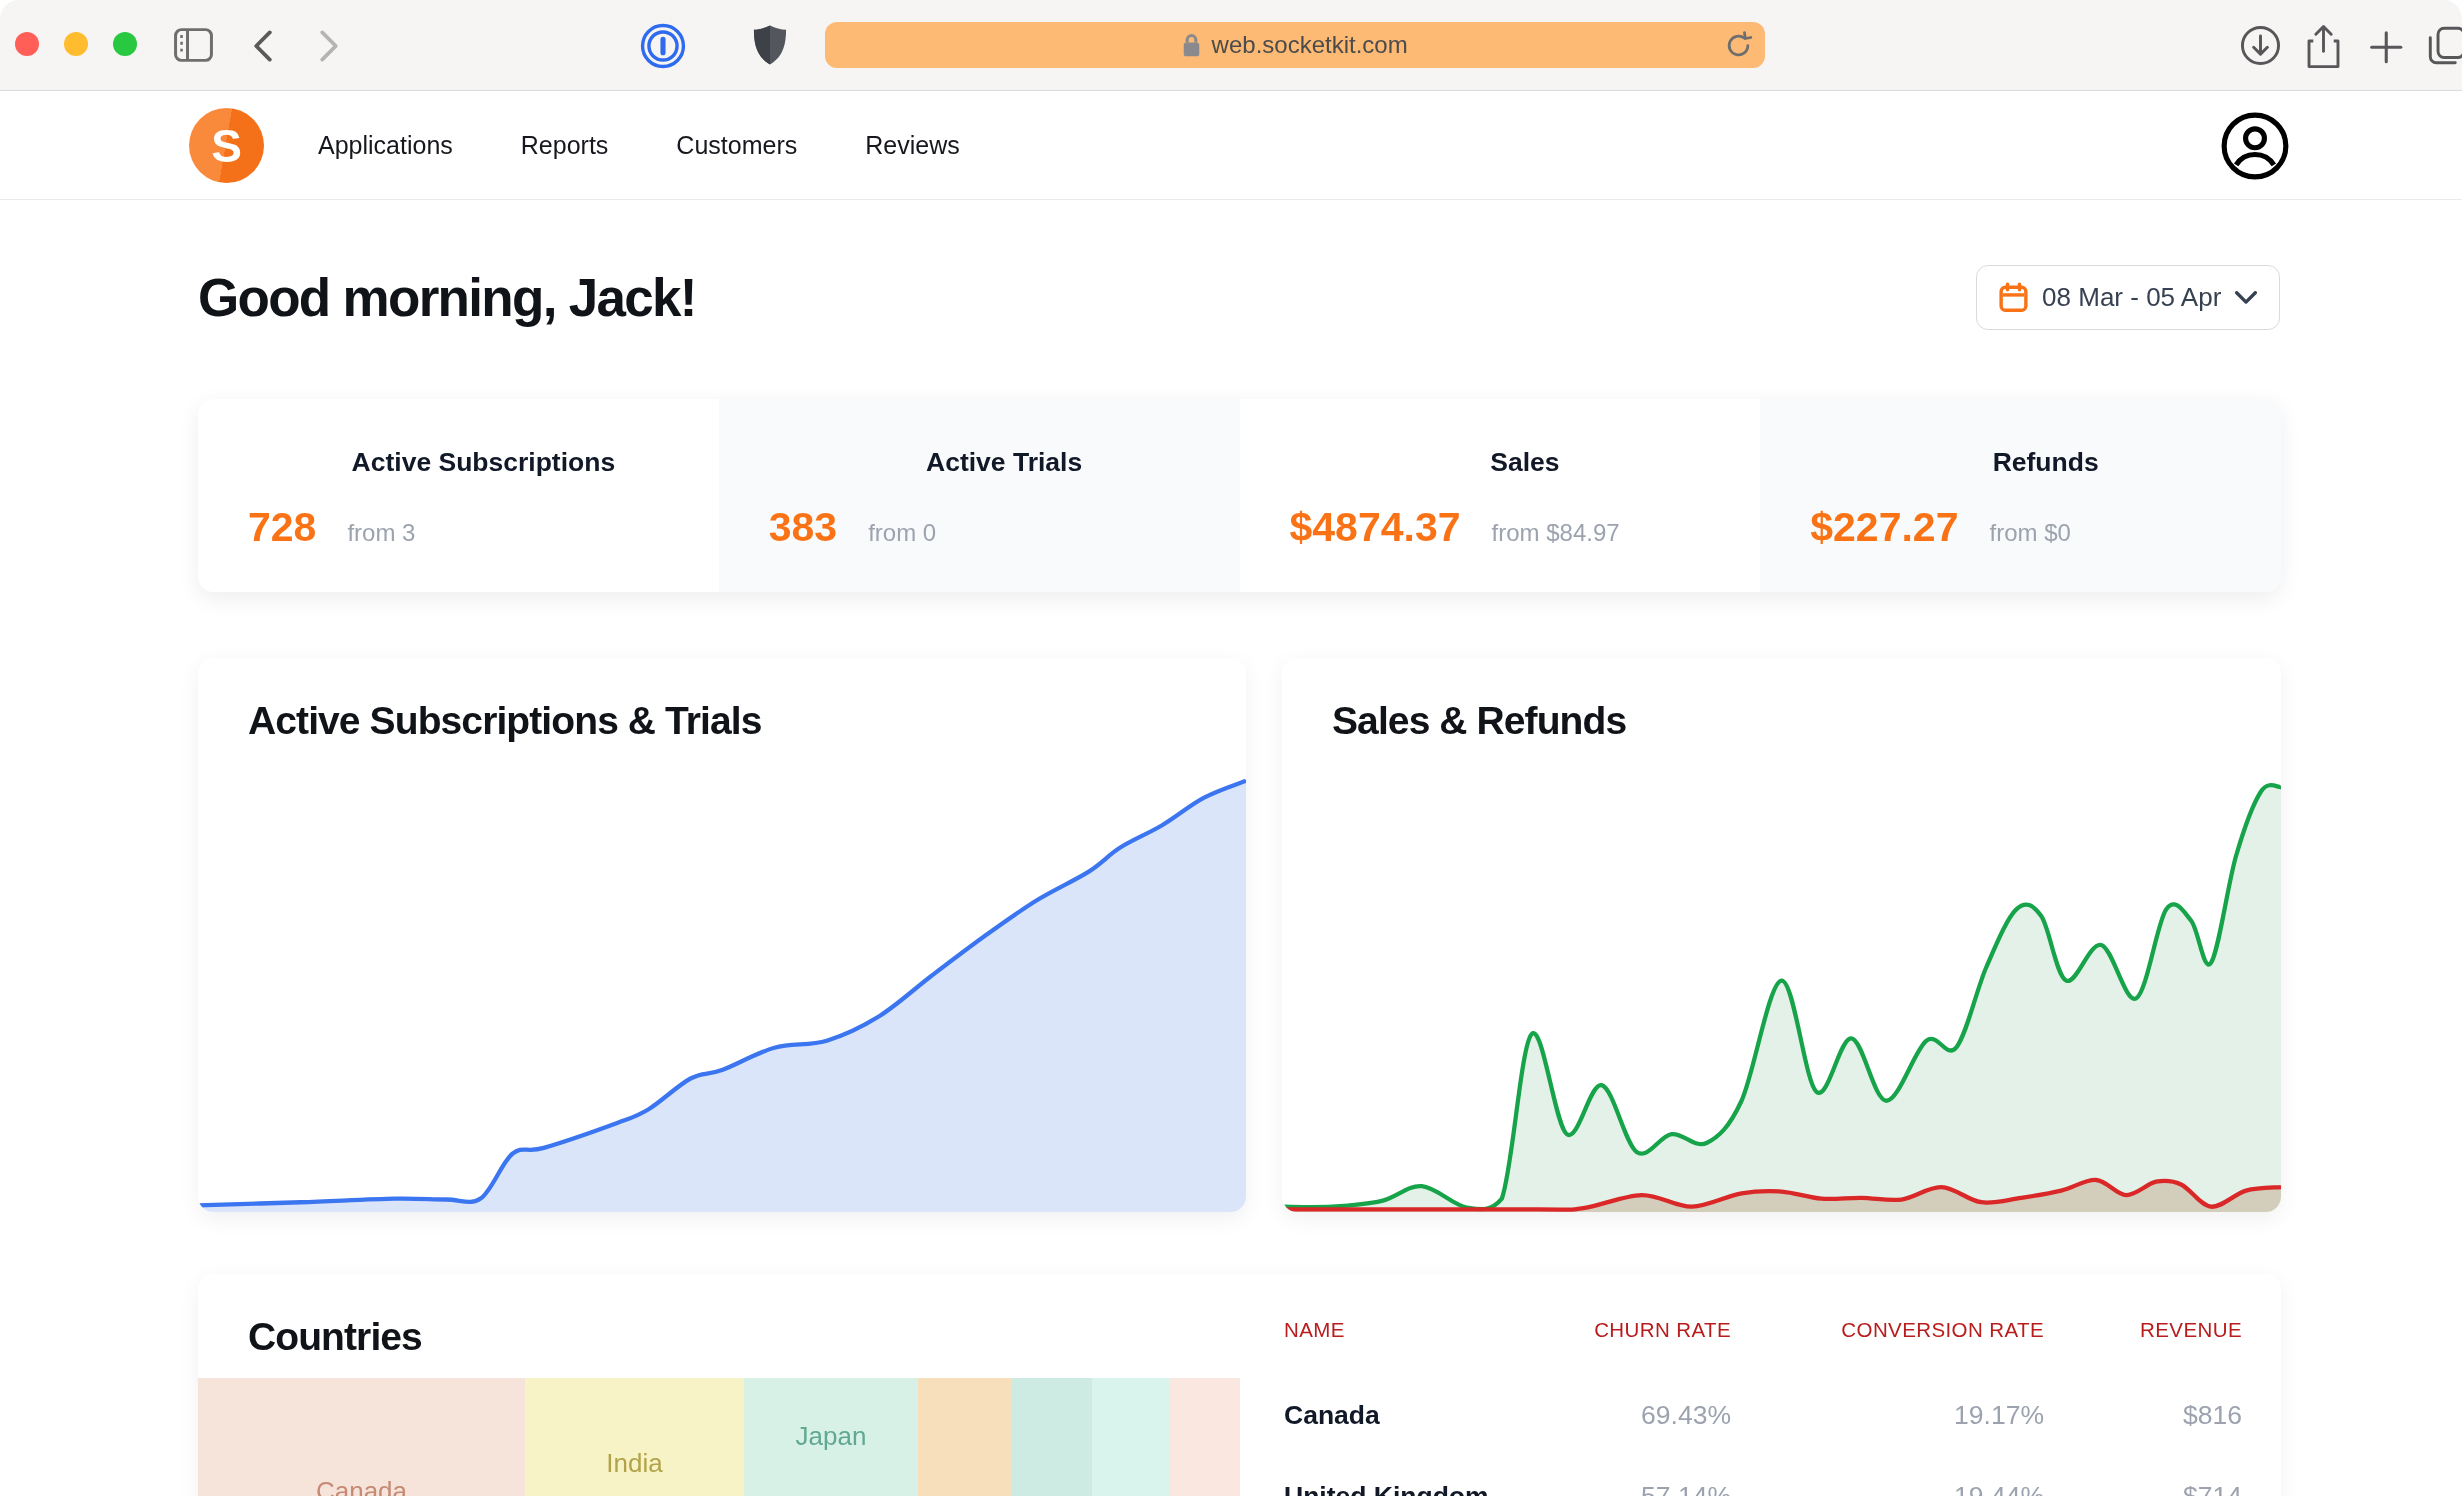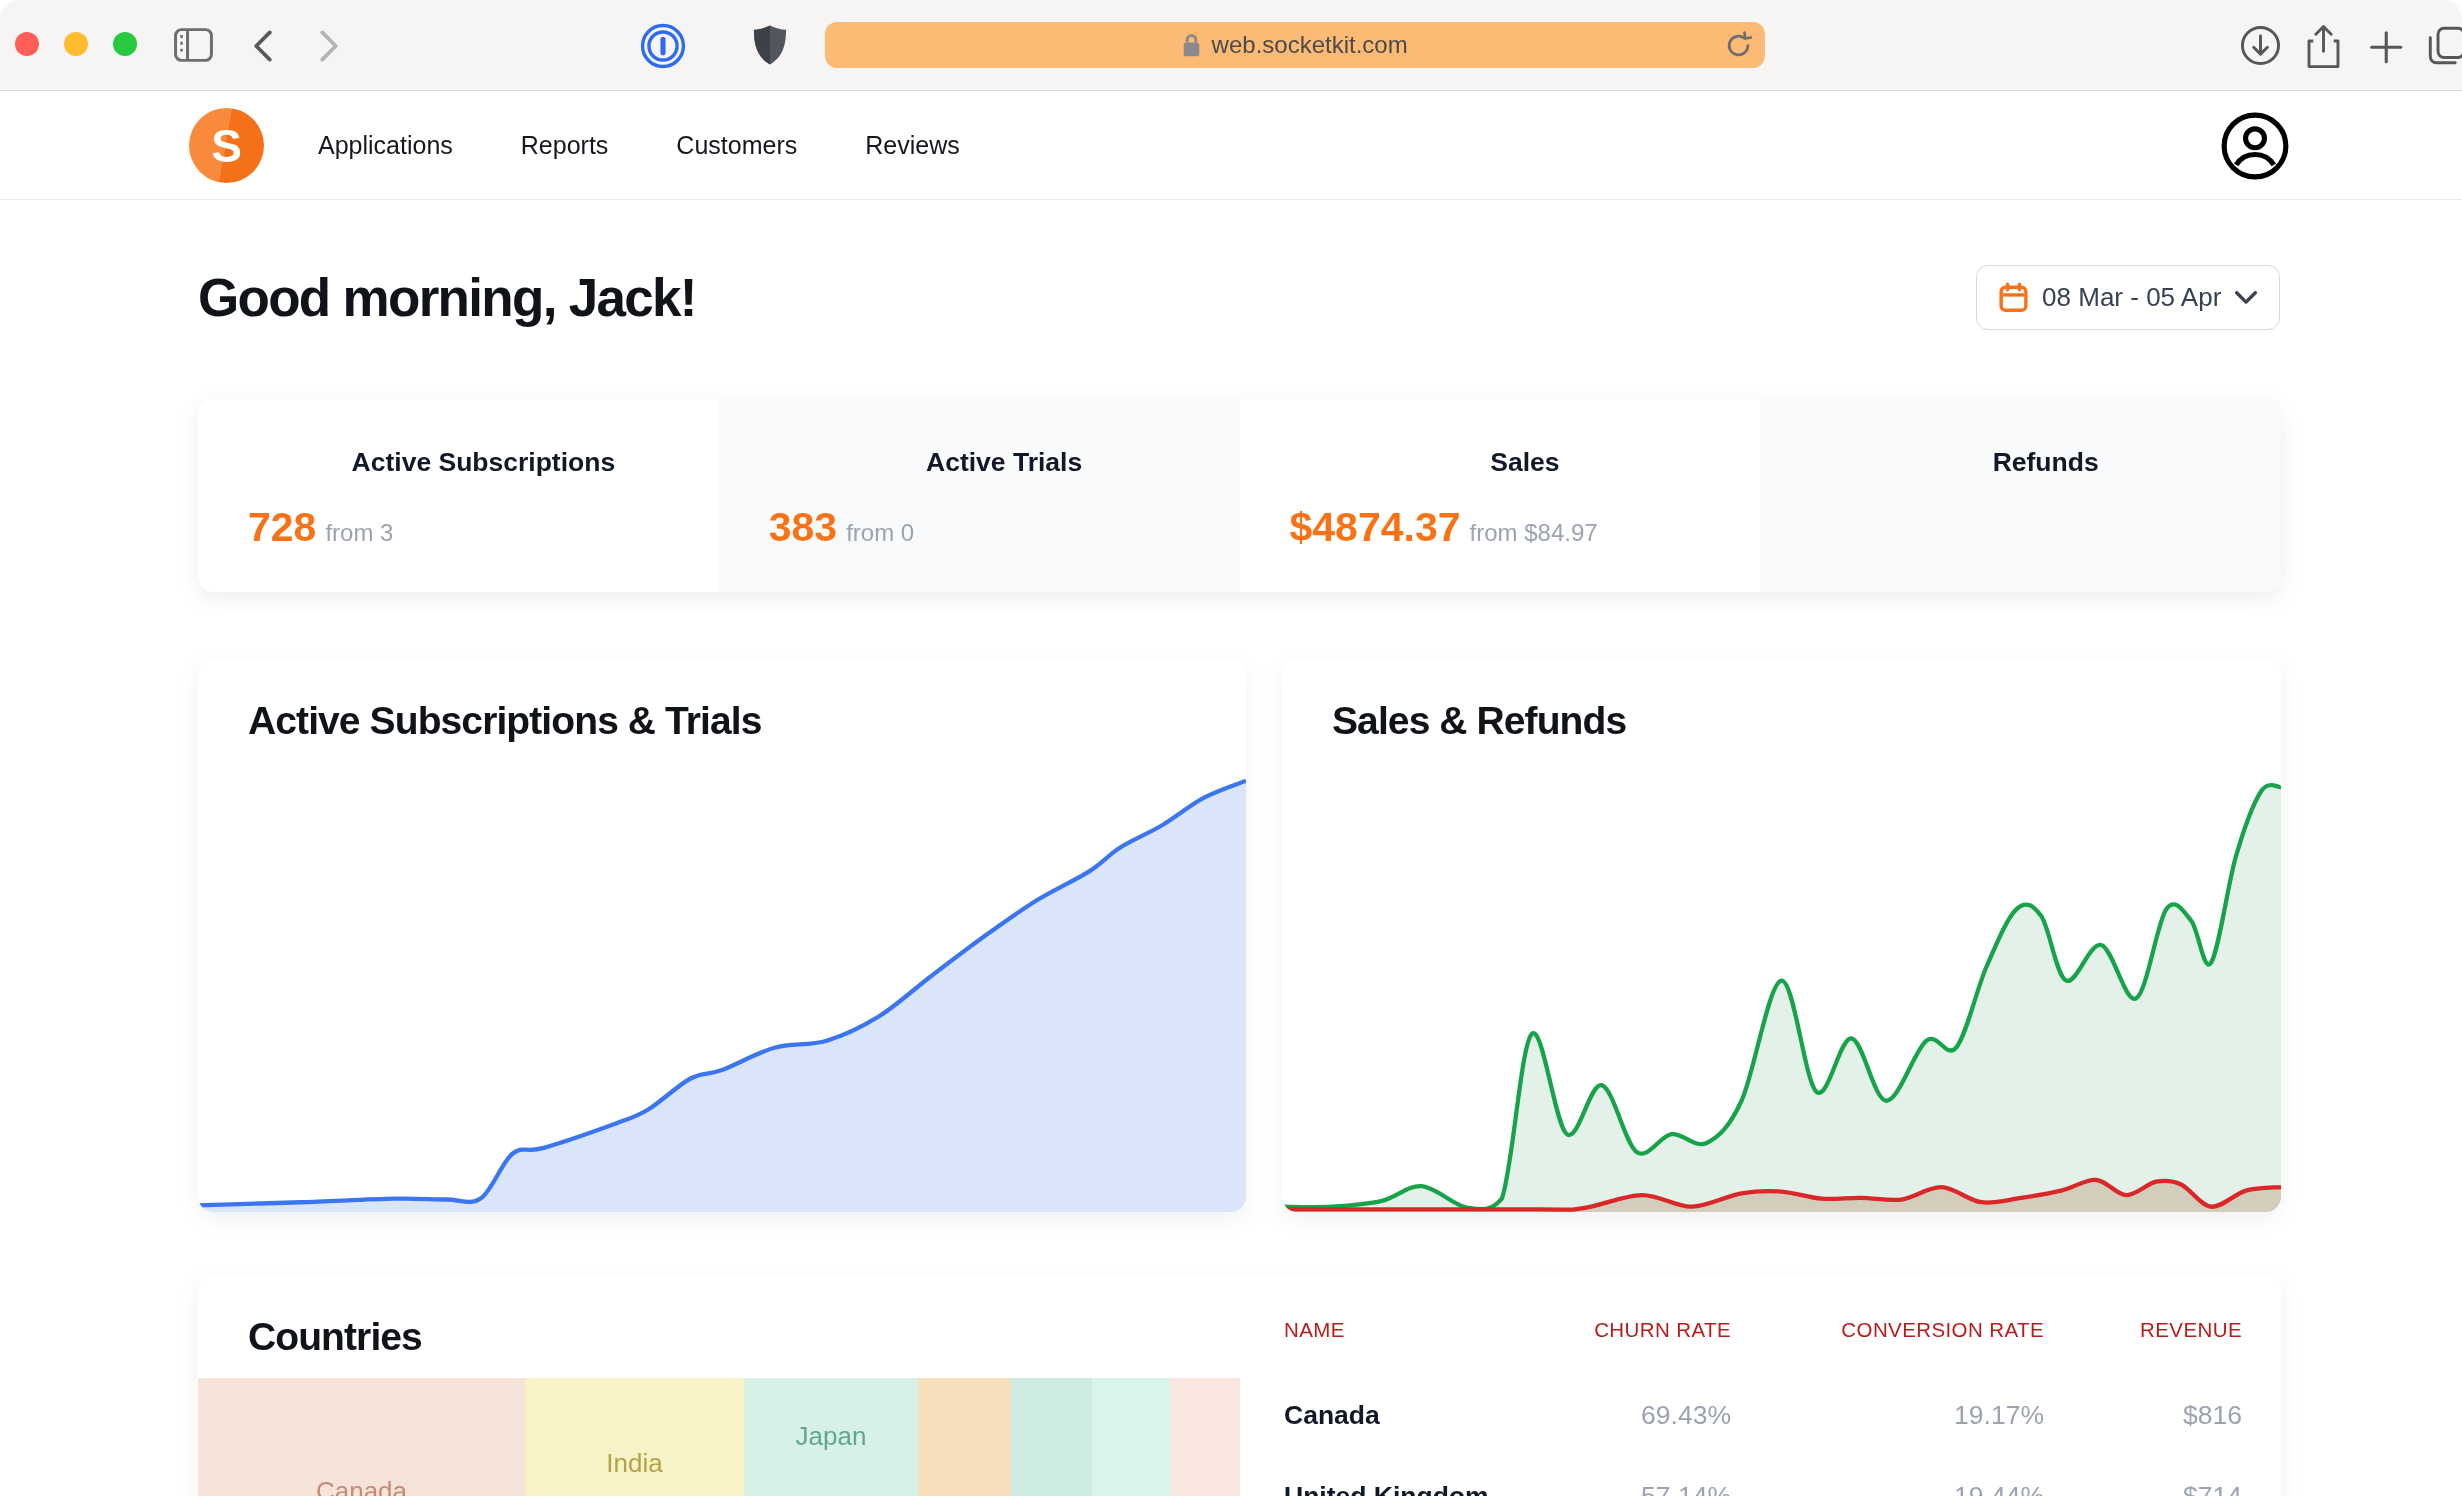--- a/index.html
+++ b/index.html
@@ -46,21 +46,21 @@
     background:#ffffff;display:flex;align-items:center;gap:13.7px;font-size:26px;color:#374151;font-weight:500;
   }
   
   .stats{
     position:absolute;left:190px;top:199px;width:2083px;height:193px;border-radius:15.4px;background:#ffffff;
     box-shadow:0 6.8px 22px rgba(0,0,0,.07);display:grid;grid-template-columns:1fr 1fr 1fr 1fr;overflow:hidden;
   }
   .stat-cell{padding:48px 0 0 50px;text-align:center;}
   .stat-cell:nth-child(2n){background:#f9fafb;}
   .stat-title{font-size:26.5px;font-weight:700;color:#111827;margin-bottom:26px;}
-  .stat-line{display:flex;align-items:baseline;gap:9px;}
+  .stat-line{display:flex;align-items:baseline;gap:31px;}
   .stat-value{font-size:41px;font-weight:700;}
   .stat-from{font-size:24px;color:#9ca3af;}
   
   .card{position:absolute;background:#ffffff;border-radius:15.4px;box-shadow:0 6.8px 22px rgba(0,0,0,.06);overflow:hidden;}
   .card-title{position:absolute;left:50px;top:41px;font-size:39px;font-weight:800;letter-spacing:-0.9px;color:#101318;}
   #chart-card-0{left:190px;top:458px;width:1048px;height:554px;}
   #chart-card-1{left:1274px;top:458px;width:999px;height:554px;}
   .chart-svg{position:absolute;left:0;bottom:0;width:100%;height:445px;display:block;}
   
   #countries-card{left:190px;top:1074px;width:2083px;height:547px;}
@@ -217,20 +217,24 @@
       </div>
       <div class="stat-cell">
         <div class="stat-title">Sales</div>
         <div class="stat-line">
             <span class="stat-value" style="color: rgb(249, 115, 22);">$4874.37</span>
             <span class="stat-from">from $84.97</span>
           </div>
       </div>
       <div class="stat-cell">
         <div class="stat-title">Refunds</div>
+        <div class="stat-line">
+            <span class="stat-value" style="color: rgb(249, 115, 22);">$227.27</span>
+            <span class="stat-from">from $0</span>
+          </div>
       </div>
     </div>
 
     <div class="card" id="chart-card-0">
       <div class="card-title">Active Subscriptions &amp; Trials</div>
       <svg class="chart-svg" preserveAspectRatio="none" viewBox="0 0 1226 520">
           <path d="M0.0,512.2C20.0,511.6 81.7,509.9 120.1,508.6C158.6,507.3 202.1,504.9 230.5,504.4C258.9,503.9 273.8,505.5 290.6,505.4C307.3,505.4 318.1,512.8 331.0,503.9C343.9,495.0 355.5,461.7 367.8,451.9C380.1,442.1 384.1,451.1 404.6,445.1C425.0,439.1 470.0,423.5 490.4,416.0C510.8,408.5 512.9,408.5 527.2,399.9C541.5,391.2 561.9,371.6 576.2,364.0C590.5,356.4 596.7,360.1 613.0,354.1C629.3,348.1 653.9,333.8 674.3,328.1C694.7,322.4 715.2,326.0 735.6,319.8C756.0,313.6 776.5,303.9 796.9,291.2C817.3,278.5 837.8,259.4 858.2,243.9C878.6,228.4 899.1,212.8 919.5,198.1C939.9,183.5 960.4,168.7 980.8,156.0C1001.2,143.3 1025.8,132.5 1042.1,122.2C1058.4,111.9 1064.6,103.1 1078.9,94.1C1093.2,85.1 1111.6,77.8 1127.9,68.1C1144.3,58.4 1160.6,44.5 1177.0,35.9C1193.3,27.2 1217.8,19.4 1226.0,16.1L1226,520L0,520Z" fill="#dbe5fa"></path>
           <path d="M0.0,512.2C20.0,511.6 81.7,509.9 120.1,508.6C158.6,507.3 202.1,504.9 230.5,504.4C258.9,503.9 273.8,505.5 290.6,505.4C307.3,505.4 318.1,512.8 331.0,503.9C343.9,495.0 355.5,461.7 367.8,451.9C380.1,442.1 384.1,451.1 404.6,445.1C425.0,439.1 470.0,423.5 490.4,416.0C510.8,408.5 512.9,408.5 527.2,399.9C541.5,391.2 561.9,371.6 576.2,364.0C590.5,356.4 596.7,360.1 613.0,354.1C629.3,348.1 653.9,333.8 674.3,328.1C694.7,322.4 715.2,326.0 735.6,319.8C756.0,313.6 776.5,303.9 796.9,291.2C817.3,278.5 837.8,259.4 858.2,243.9C878.6,228.4 899.1,212.8 919.5,198.1C939.9,183.5 960.4,168.7 980.8,156.0C1001.2,143.3 1025.8,132.5 1042.1,122.2C1058.4,111.9 1064.6,103.1 1078.9,94.1C1093.2,85.1 1111.6,77.8 1127.9,68.1C1144.3,58.4 1160.6,44.5 1177.0,35.9C1193.3,27.2 1217.8,19.4 1226.0,16.1" fill="none" stroke="#3b76f0" stroke-width="5"></path>
         </svg>
     </div>

